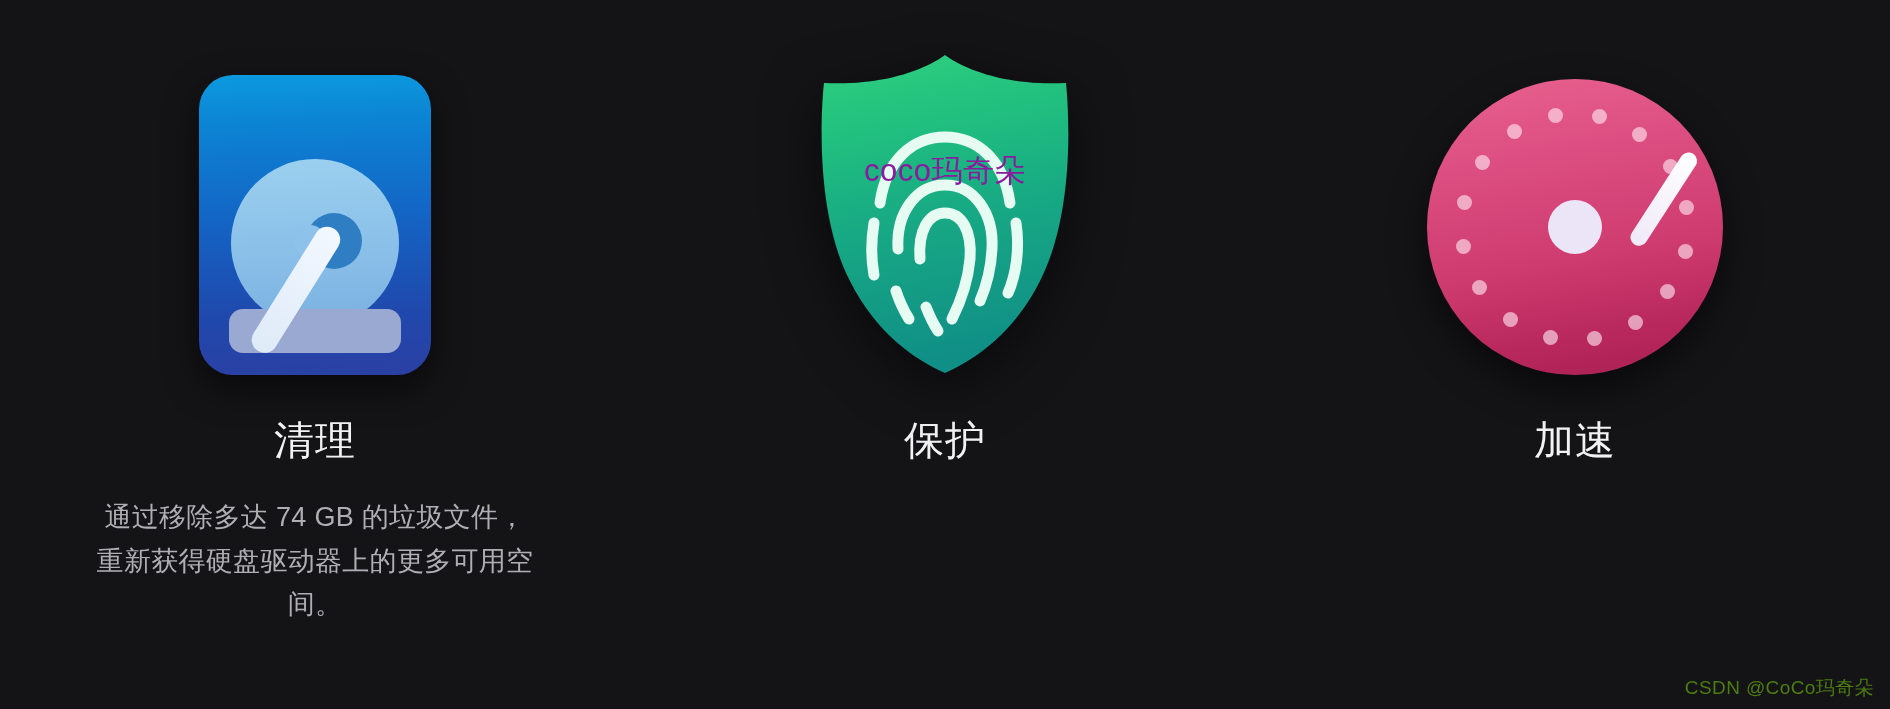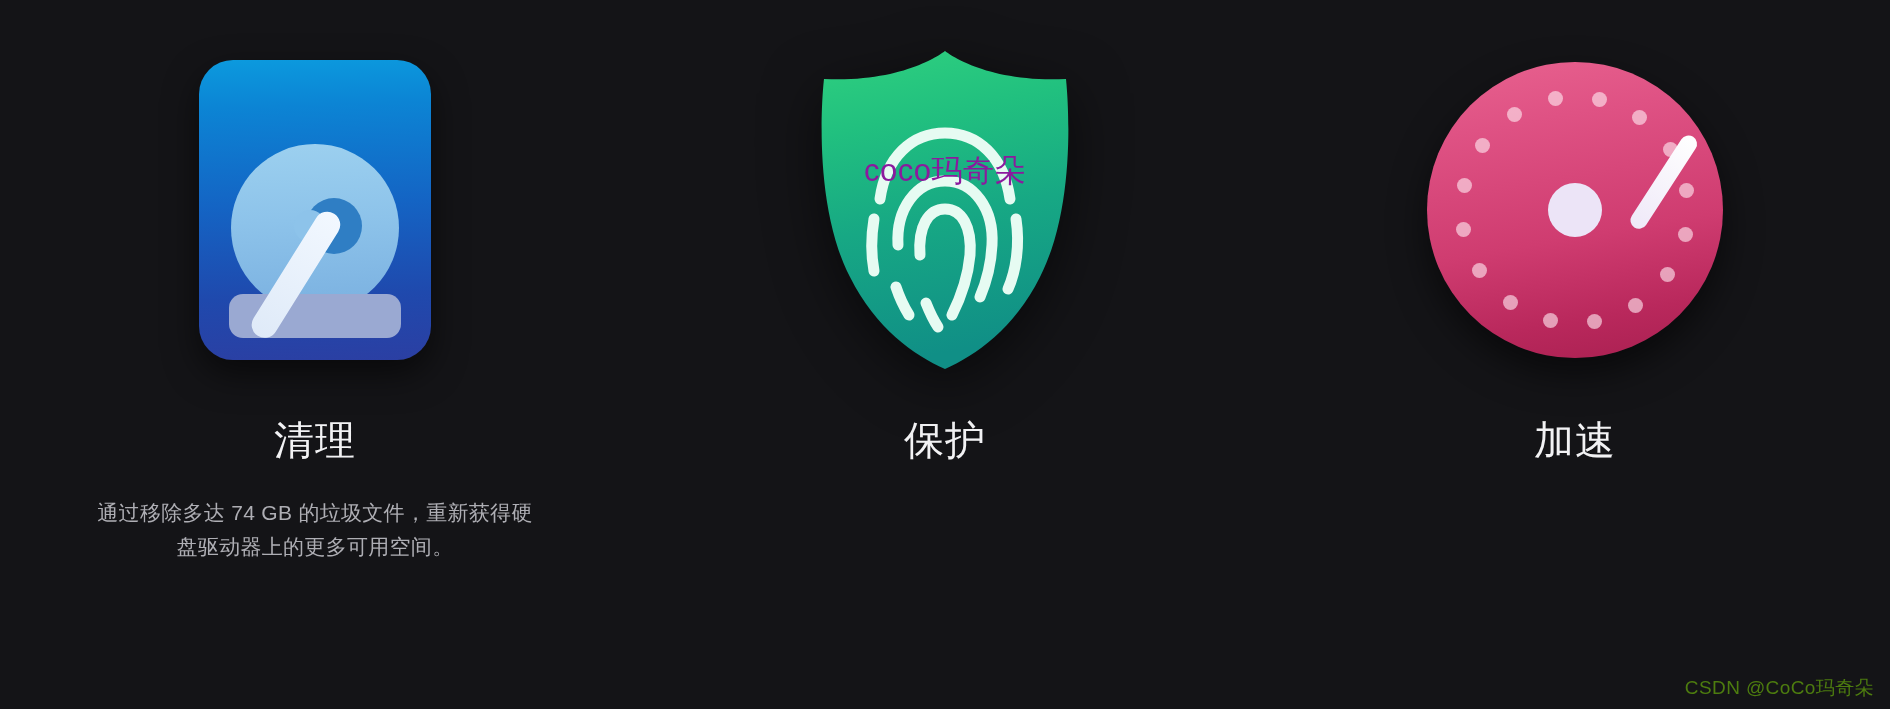--- a/index.html
+++ b/index.html
@@ -41,21 +41,21 @@
     align-items: center;
     justify-content: center;
     position: relative;
   }
 
   .icon-wrap {
     position: relative;
     width: 300px;
     height: 330px;
     display: flex;
-    align-items: center;
+    align-items: flex-end;
     justify-content: center;
   }
 
   
   .harddrive {
     position: relative;
     width: 232px;
     height: 300px;
     border-radius: 34px;
     background: linear-gradient(178deg, #0c9ade 0%, #0c84d4 16%, #1464c4 48%, #1f49ad 78%, #2b3fa3 100%);
@@ -184,21 +184,21 @@
     letter-spacing: 1px;
     margin: 0;
     line-height: 1;
     text-align: center;
     height: 52px;
   }
 
   .feature-desc {
     margin: 24px 0 0 0;
     width: 440px;
-    font-size: 21px;
+    font-size: 27px;
     line-height: 1.62;
     color: #aeaeb4;
     text-align: center;
     letter-spacing: .3px;
   }
 
   .csdn-watermark {
     position: absolute;
     right: 16px;
     bottom: 8px;

